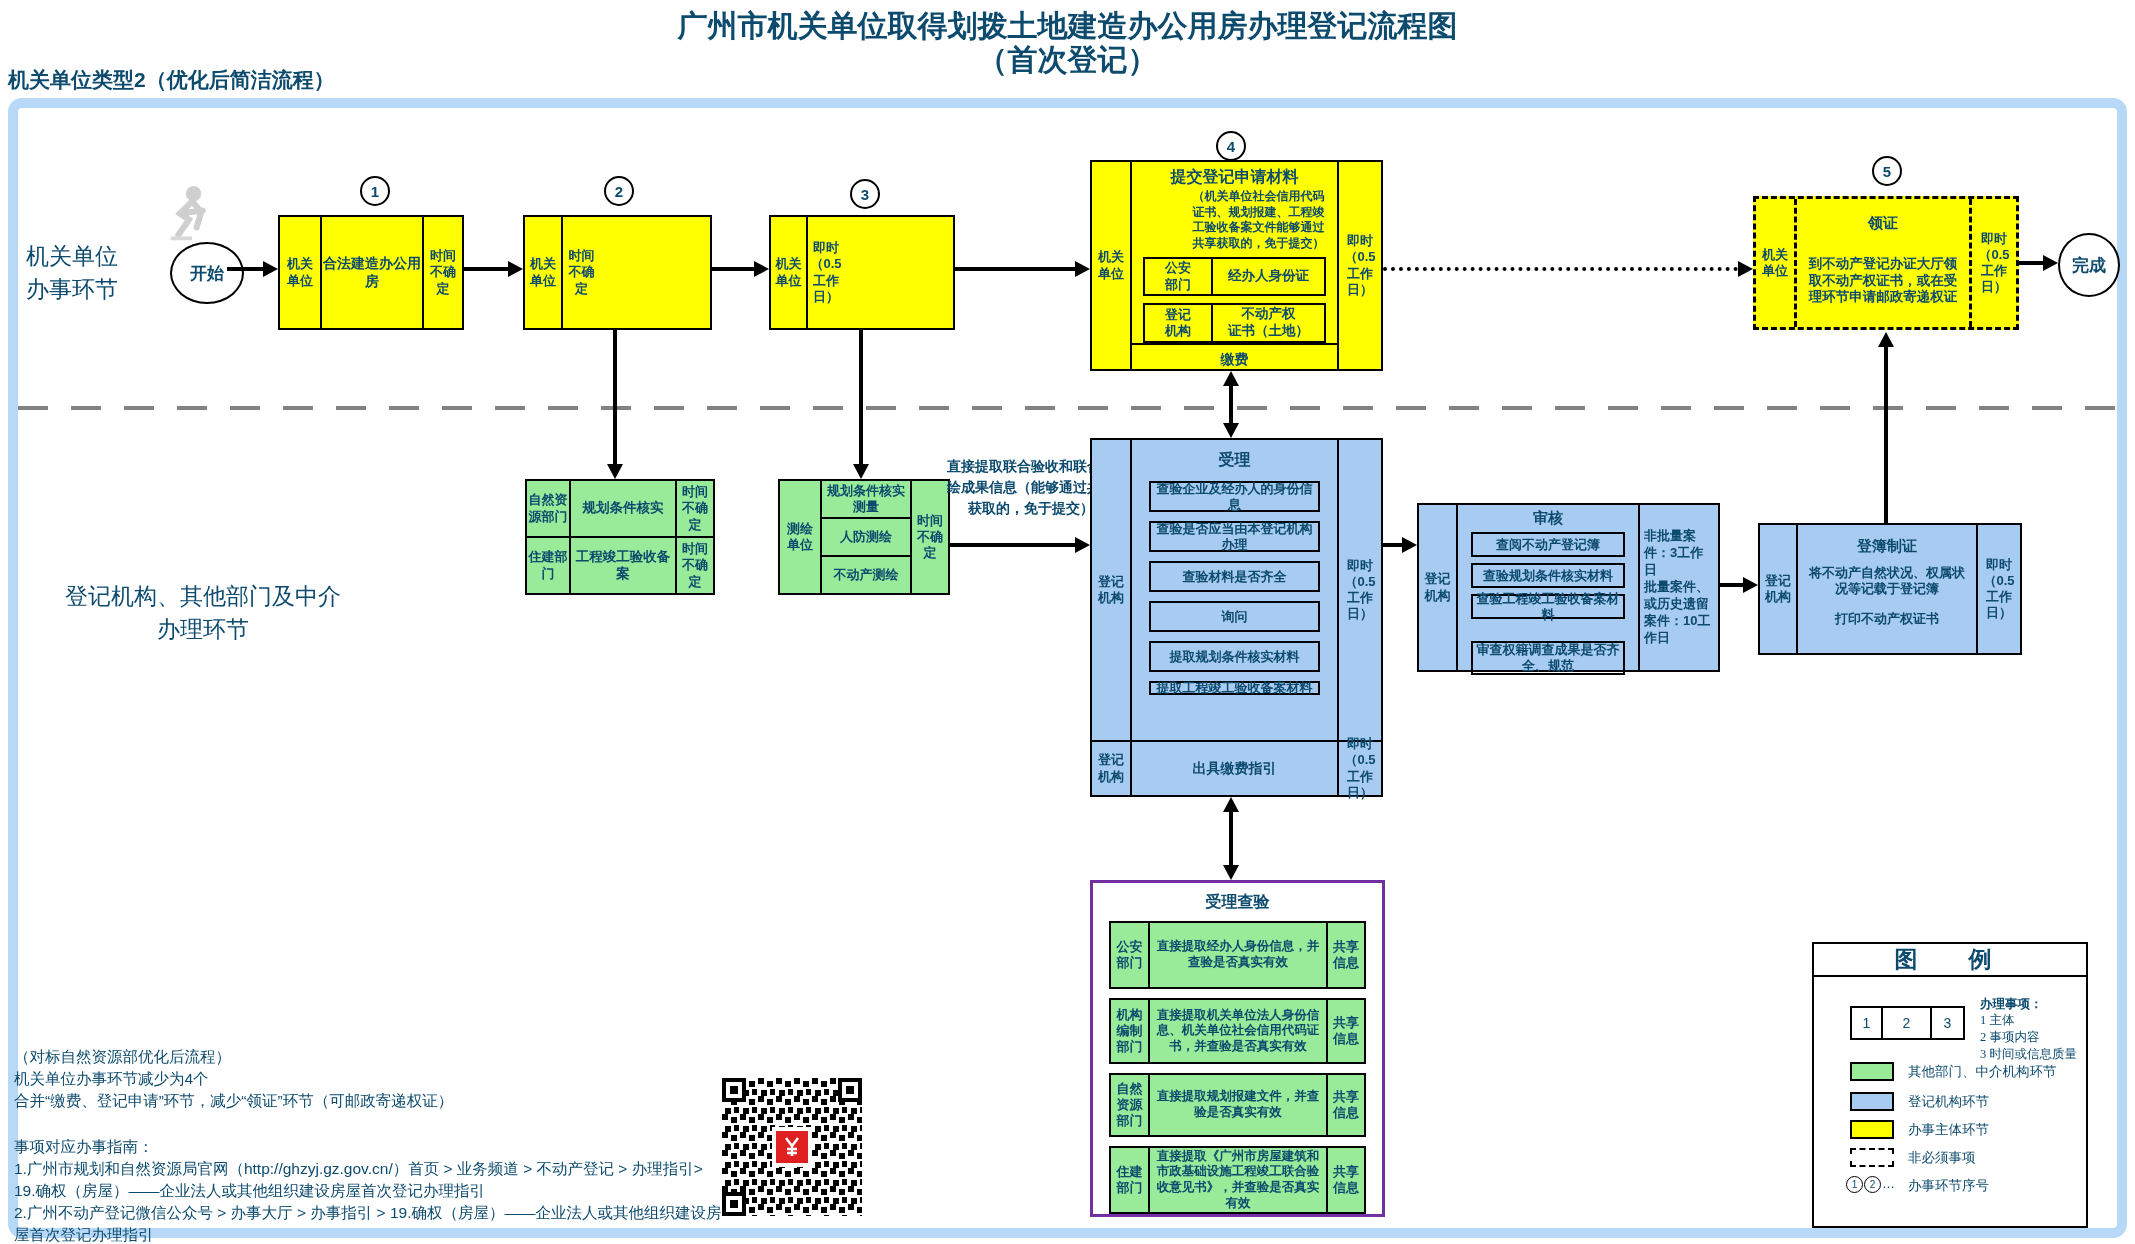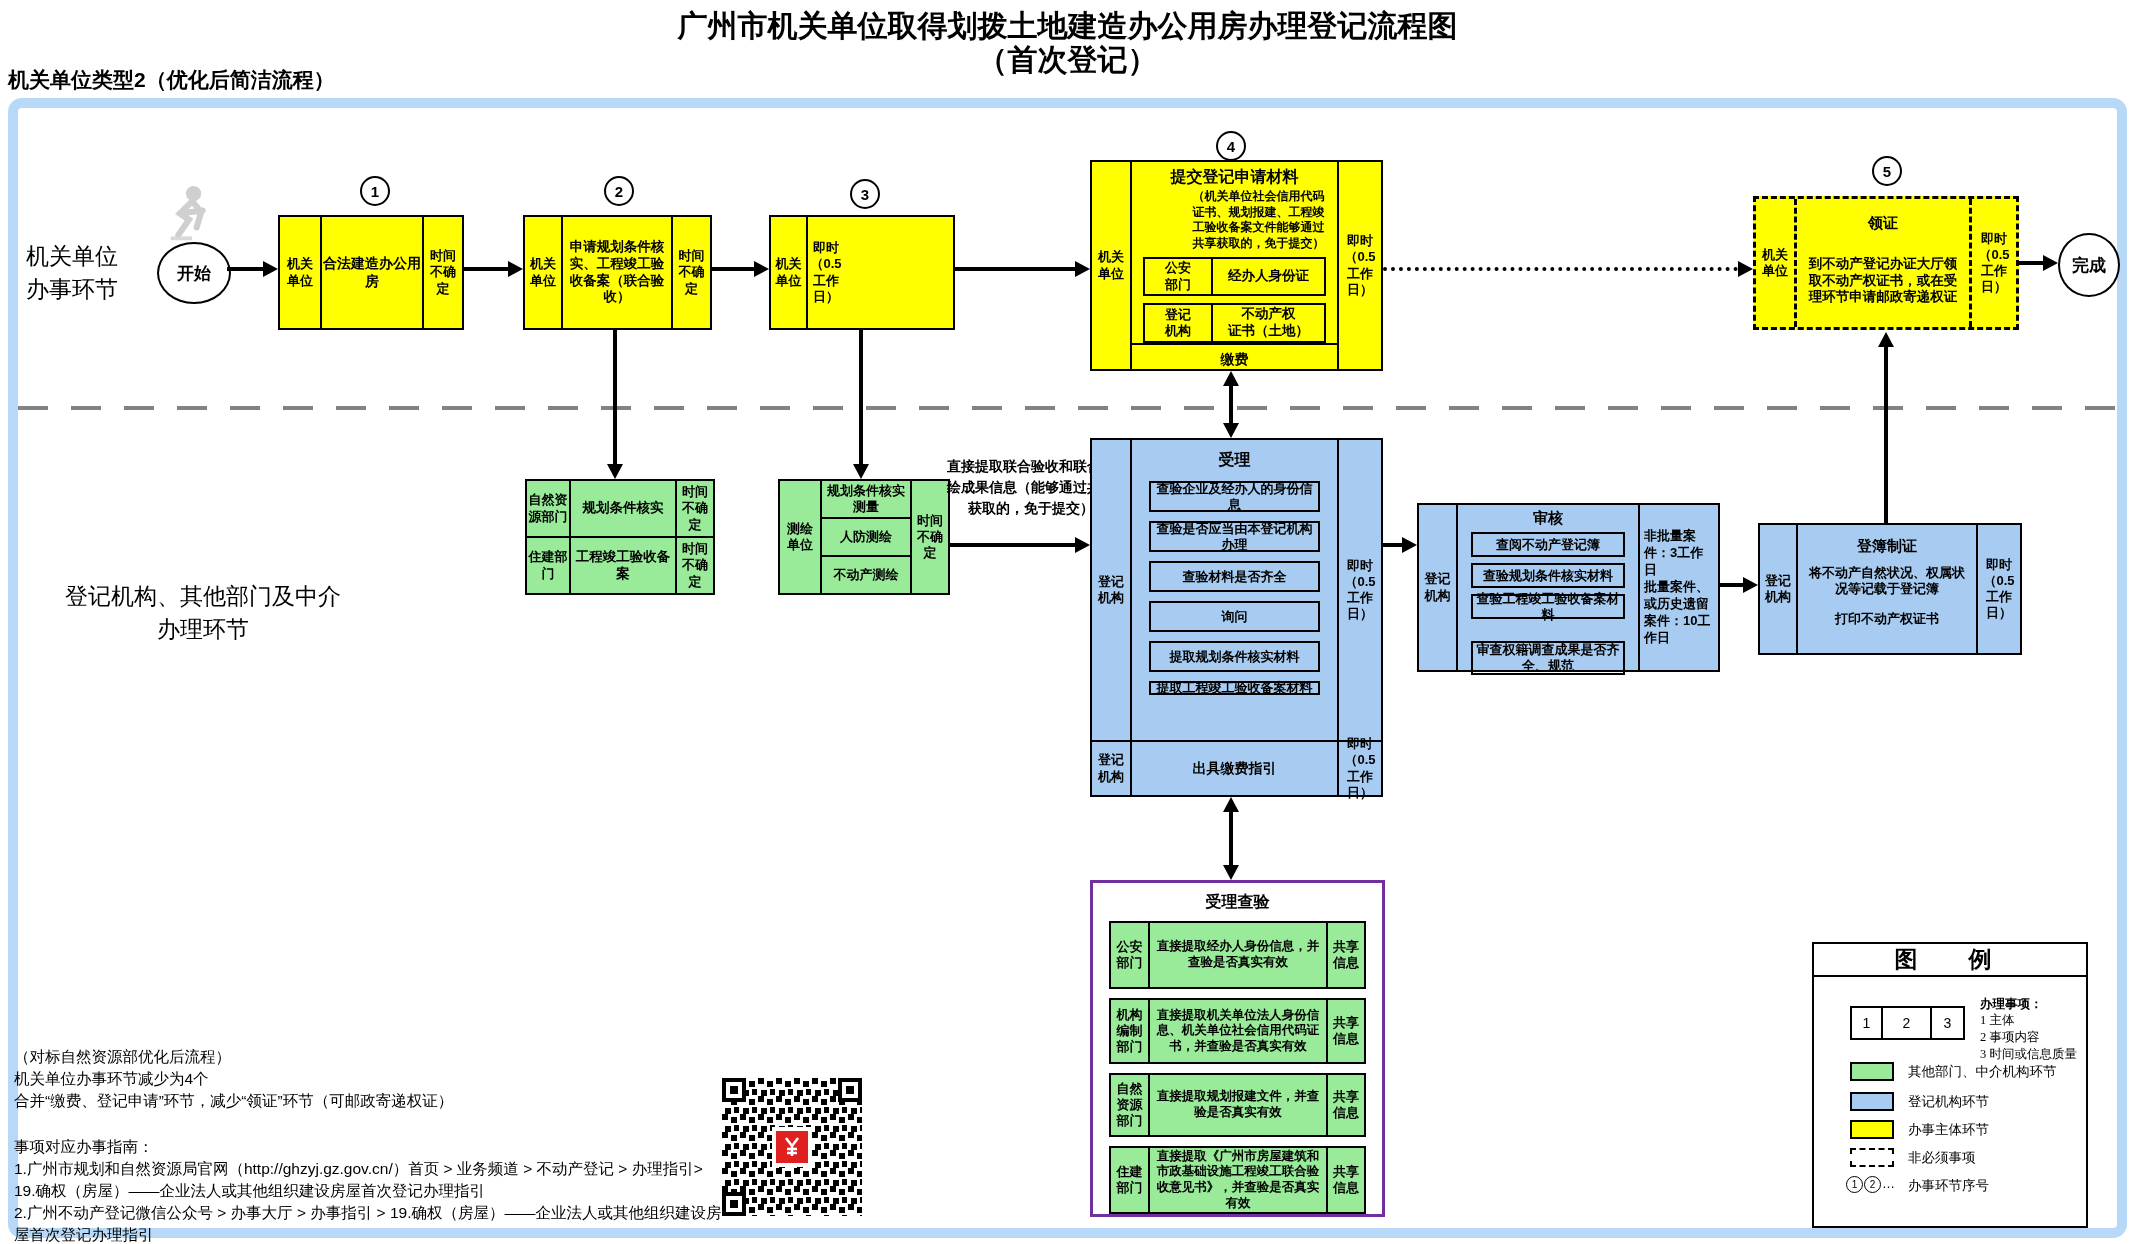--- a/index.html
+++ b/index.html
@@ -1,17 +1,17 @@
 <!DOCTYPE html>
 <html><head>
 <meta charset="utf-8">
 <style>
   html,body{margin:0;padding:0;background:#fff;}
   #stage{position:relative;width:2135px;height:1244px;background:#fff;overflow:hidden;
-         font-family:"Liberation Sans",sans-serif;color:#000000;text-decoration:underline;}
+         font-family:"Liberation Sans",sans-serif;color:#0c4a6e;text-decoration:underline;}
   .abs{position:absolute;}
   .pre{white-space:pre-line;}
   .bold{font-weight:bold;}
   .title{position:absolute;left:0;top:6px;width:2135px;text-align:center;font-size:30px;font-weight:bold;}
   .title2{position:absolute;left:0;top:40px;width:2135px;text-align:center;font-size:30px;font-weight:bold;}
   .subtitle{position:absolute;left:8px;top:66px;font-size:21px;font-weight:bold;}
   .frame{position:absolute;left:8px;top:98px;width:2119px;height:1140px;box-sizing:border-box;
          border:10px solid #b7d9f7;border-radius:14px;}
   .lane-label{position:absolute;text-align:center;font-size:23px;line-height:1.45;
               font-family:"Liberation Serif",serif;}
@@ -73,38 +73,37 @@
 办事环节</div>
   <div class="lane-label pre" style="left:20px;top:580px;width:366px">登记机构、其他部门及中介
 办理环节</div>
 
   <svg class="abs" style="left:158px;top:183px" width="62" height="58" viewBox="0 0 40 38">
     <circle cx="23" cy="7" r="5" fill="#cfcfcf"></circle>
     <path d="M22 12 L14 20 L20 24 L13 34 M22 12 L28 19 L25 29 M14 20 L29 18" stroke="#cfcfcf" stroke-width="4" fill="none" stroke-linecap="round"></path>
     <rect x="8" y="35" width="14" height="2.5" fill="#d8d8d8"></rect>
   </svg>
 
-  <div class="terminal" style="left:157px;top:242px;width:70px;height:58px">开始</div>
+  <div class="terminal" style="left:170px;top:242px;width:70px;height:58px">开始</div>
   <div class="terminal" style="left:2058px;top:233px;width:58px;height:60px">完成</div>
 
   <div class="numc" style="left:360px;top:176px">1</div>
   <div class="numc" style="left:604px;top:176px">2</div>
   <div class="numc" style="left:850px;top:179px">3</div>
   <div class="numc" style="left:1216px;top:131px">4</div>
   <div class="numc" style="left:1872px;top:156px">5</div>
 
   <div class="pbox bg-y" style="left:278px;top:215px;width:186px;height:115px">
     <div class="cell subj">机关单位</div>
     <div class="cell cont bl fs14">合法建造办公用房</div>
     <div class="cell time bl">时间不确定</div>
   </div>
 
   <div class="pbox bg-y" style="left:523px;top:215px;width:189px;height:115px">
     <div class="cell subj" style="width:36px">机关单位</div>
-    <div class="cell cont bl fs135" style="padding:1px 4px">申请规划条件核实、工程竣工验收备案（联合验收）</div>
     <div class="cell time bl" style="width:39px">时间不确定</div>
   </div>
 
   <div class="pbox bg-y" style="left:769px;top:215px;width:186px;height:115px">
     <div class="cell subj" style="width:35px">机关单位</div>
     <div class="cell time bl" style="width:38px">即时（0.5工作日）</div>
   </div>
 
   <div class="pbox bg-y" style="left:1090px;top:160px;width:293px;height:211px">
     <div class="cell subj" style="width:38px">机关单位</div>

